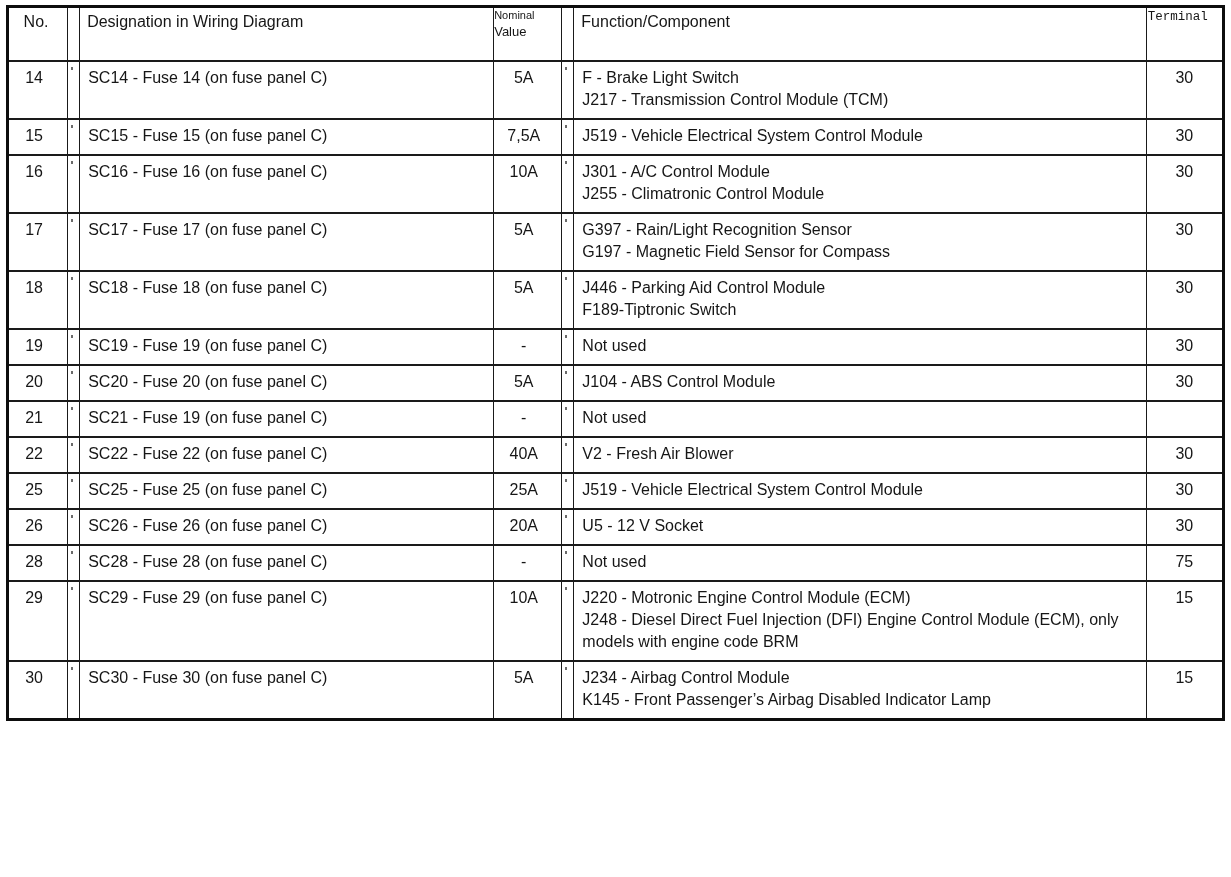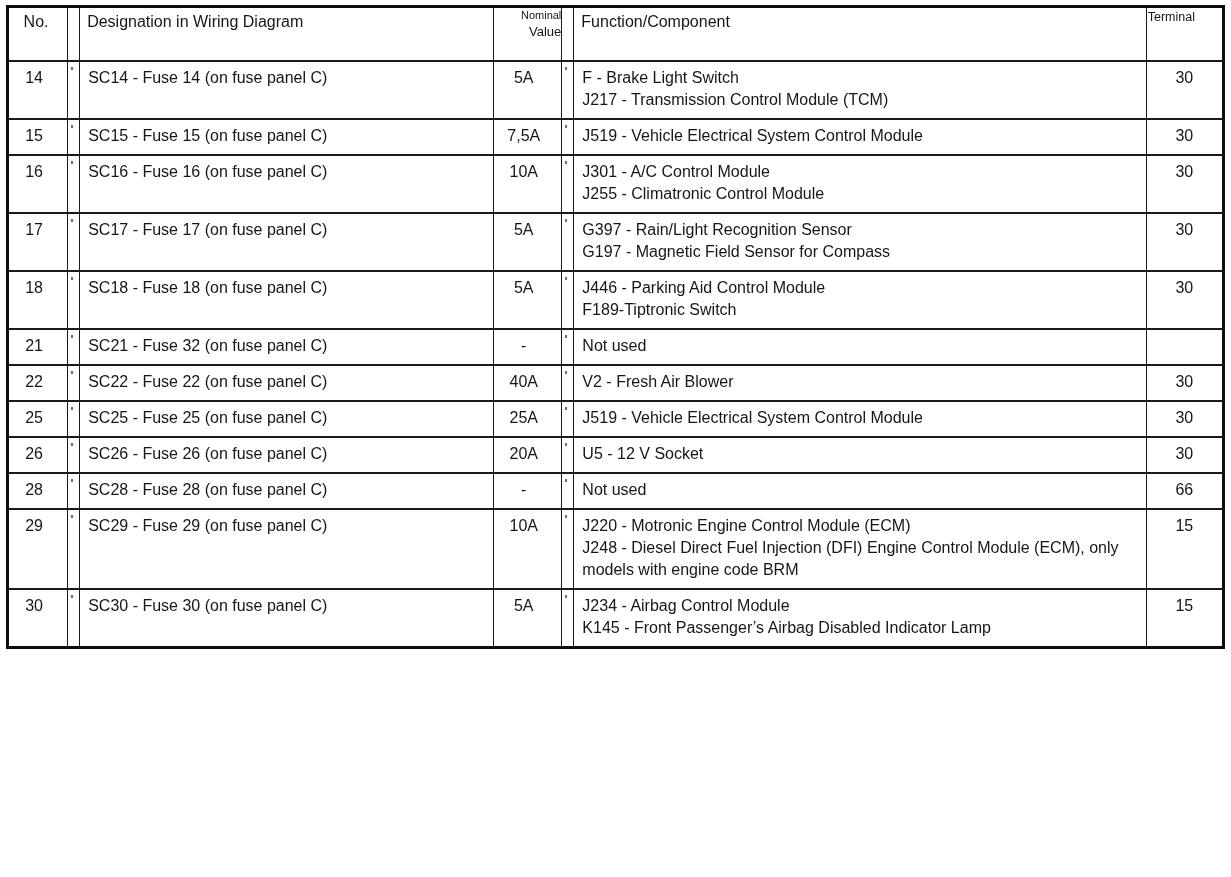--- a/index.html
+++ b/index.html
@@ -40,24 +40,24 @@
     background: #ffffff;
     overflow: hidden;
   }
   thead th {
     height: 46px;
     font-weight: normal;
     text-align: left;
     padding: 3px 4px 3px 7px;
   }
   th.h-no { text-align: center; padding-left: 0; }
-  th.h-value { text-align: right; padding: 1px 0 0 0; }
+  th.h-value { text-align: left; padding: 1px 0 0 0; }
   .nominal-small { display: block; font-size: 11px; line-height: 13px; }
   .value-large   { display: block; font-size: 13px; line-height: 20px; }
-  th.h-terminal  { font-size: 12.5px; line-height: 14px; padding: 2px 1px 0 1px; text-align: left; }
+  th.h-terminal  { font-size: 12.5px; line-height: 14px; padding: 2px 1px 0 1px; text-align: left; font-family: Liberation Mono, monospace; }
 
   td { padding: 5px 8px 7px 8px; }
   td.col-no       { text-align: center; padding-left: 0; padding-right: 8px; }
   td.col-value    { text-align: center; padding-left: 0; padding-right: 8px; }
   td.col-terminal { text-align: center; padding-left: 0; padding-right: 0; }
   td.col-function { white-space: pre-line; }
   td.col-thin {
     padding: 0;
     position: relative;
   }
@@ -166,28 +166,54 @@
     <td class="col-designation">SC18 - Fuse 18 (on fuse panel C)</td>
     <td class="col-value">5A</td>
     <td class="col-thin">
             <span class="tick"></span>
           </td>
     <td class="col-function">J446 - Parking Aid Control Module
 F189-Tiptronic Switch</td>
     <td class="col-terminal">30</td>
   </tr>
 
-
+  <tr>
+    <td class="col-no">19</td>
+    <td class="col-thin">
+            <span class="tick"></span>
+          </td>
+    <td class="col-designation">SC19 - Fuse 19 (on fuse panel C)</td>
+    <td class="col-value">-</td>
+    <td class="col-thin">
+            <span class="tick"></span>
+          </td>
+    <td class="col-function">Not used</td>
+    <td class="col-terminal">30</td>
+  </tr>
+
+  <tr>
+    <td class="col-no">20</td>
+    <td class="col-thin">
+            <span class="tick"></span>
+          </td>
+    <td class="col-designation">SC20 - Fuse 20 (on fuse panel C)</td>
+    <td class="col-value">5A</td>
+    <td class="col-thin">
+            <span class="tick"></span>
+          </td>
+    <td class="col-function">J104 - ABS Control Module</td>
+    <td class="col-terminal">30</td>
+  </tr>
 
   <tr>
     <td class="col-no">21</td>
     <td class="col-thin">
             <span class="tick"></span>
           </td>
-    <td class="col-designation">SC21 - Fuse 32 (on fuse panel C)</td>
+    <td class="col-designation">SC21 - Fuse 19 (on fuse panel C)</td>
     <td class="col-value">-</td>
     <td class="col-thin">
             <span class="tick"></span>
           </td>
     <td class="col-function">Not used</td>
     <td class="col-terminal"></td>
   </tr>
 
   <tr>
     <td class="col-no">22</td>
@@ -238,21 +264,21 @@
     <td class="col-no">28</td>
     <td class="col-thin">
             <span class="tick"></span>
           </td>
     <td class="col-designation">SC28 - Fuse 28 (on fuse panel C)</td>
     <td class="col-value">-</td>
     <td class="col-thin">
             <span class="tick"></span>
           </td>
     <td class="col-function">Not used</td>
-    <td class="col-terminal">66</td>
+    <td class="col-terminal">75</td>
   </tr>
 
   <tr>
     <td class="col-no">29</td>
     <td class="col-thin">
             <span class="tick"></span>
           </td>
     <td class="col-designation">SC29 - Fuse 29 (on fuse panel C)</td>
     <td class="col-value">10A</td>
     <td class="col-thin">

